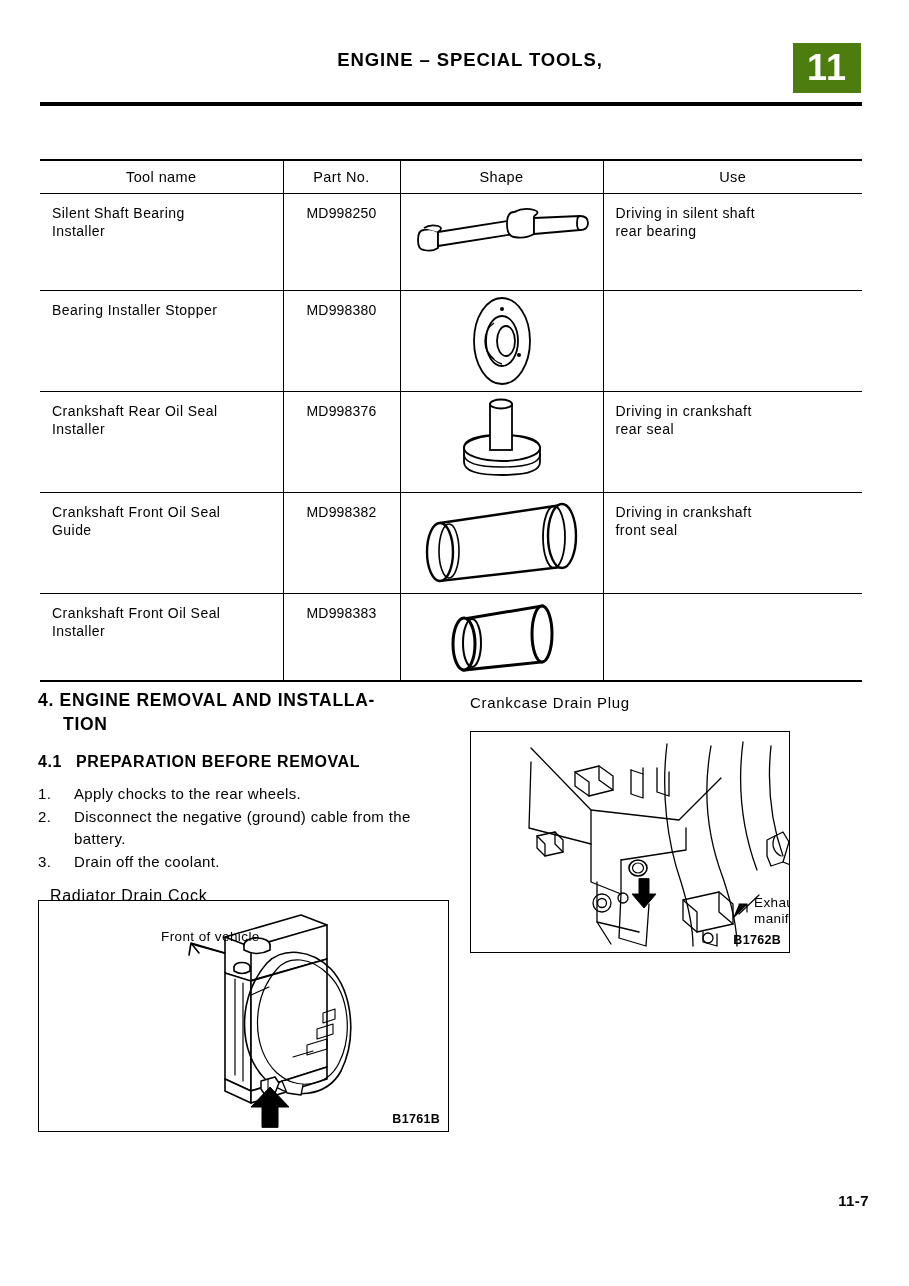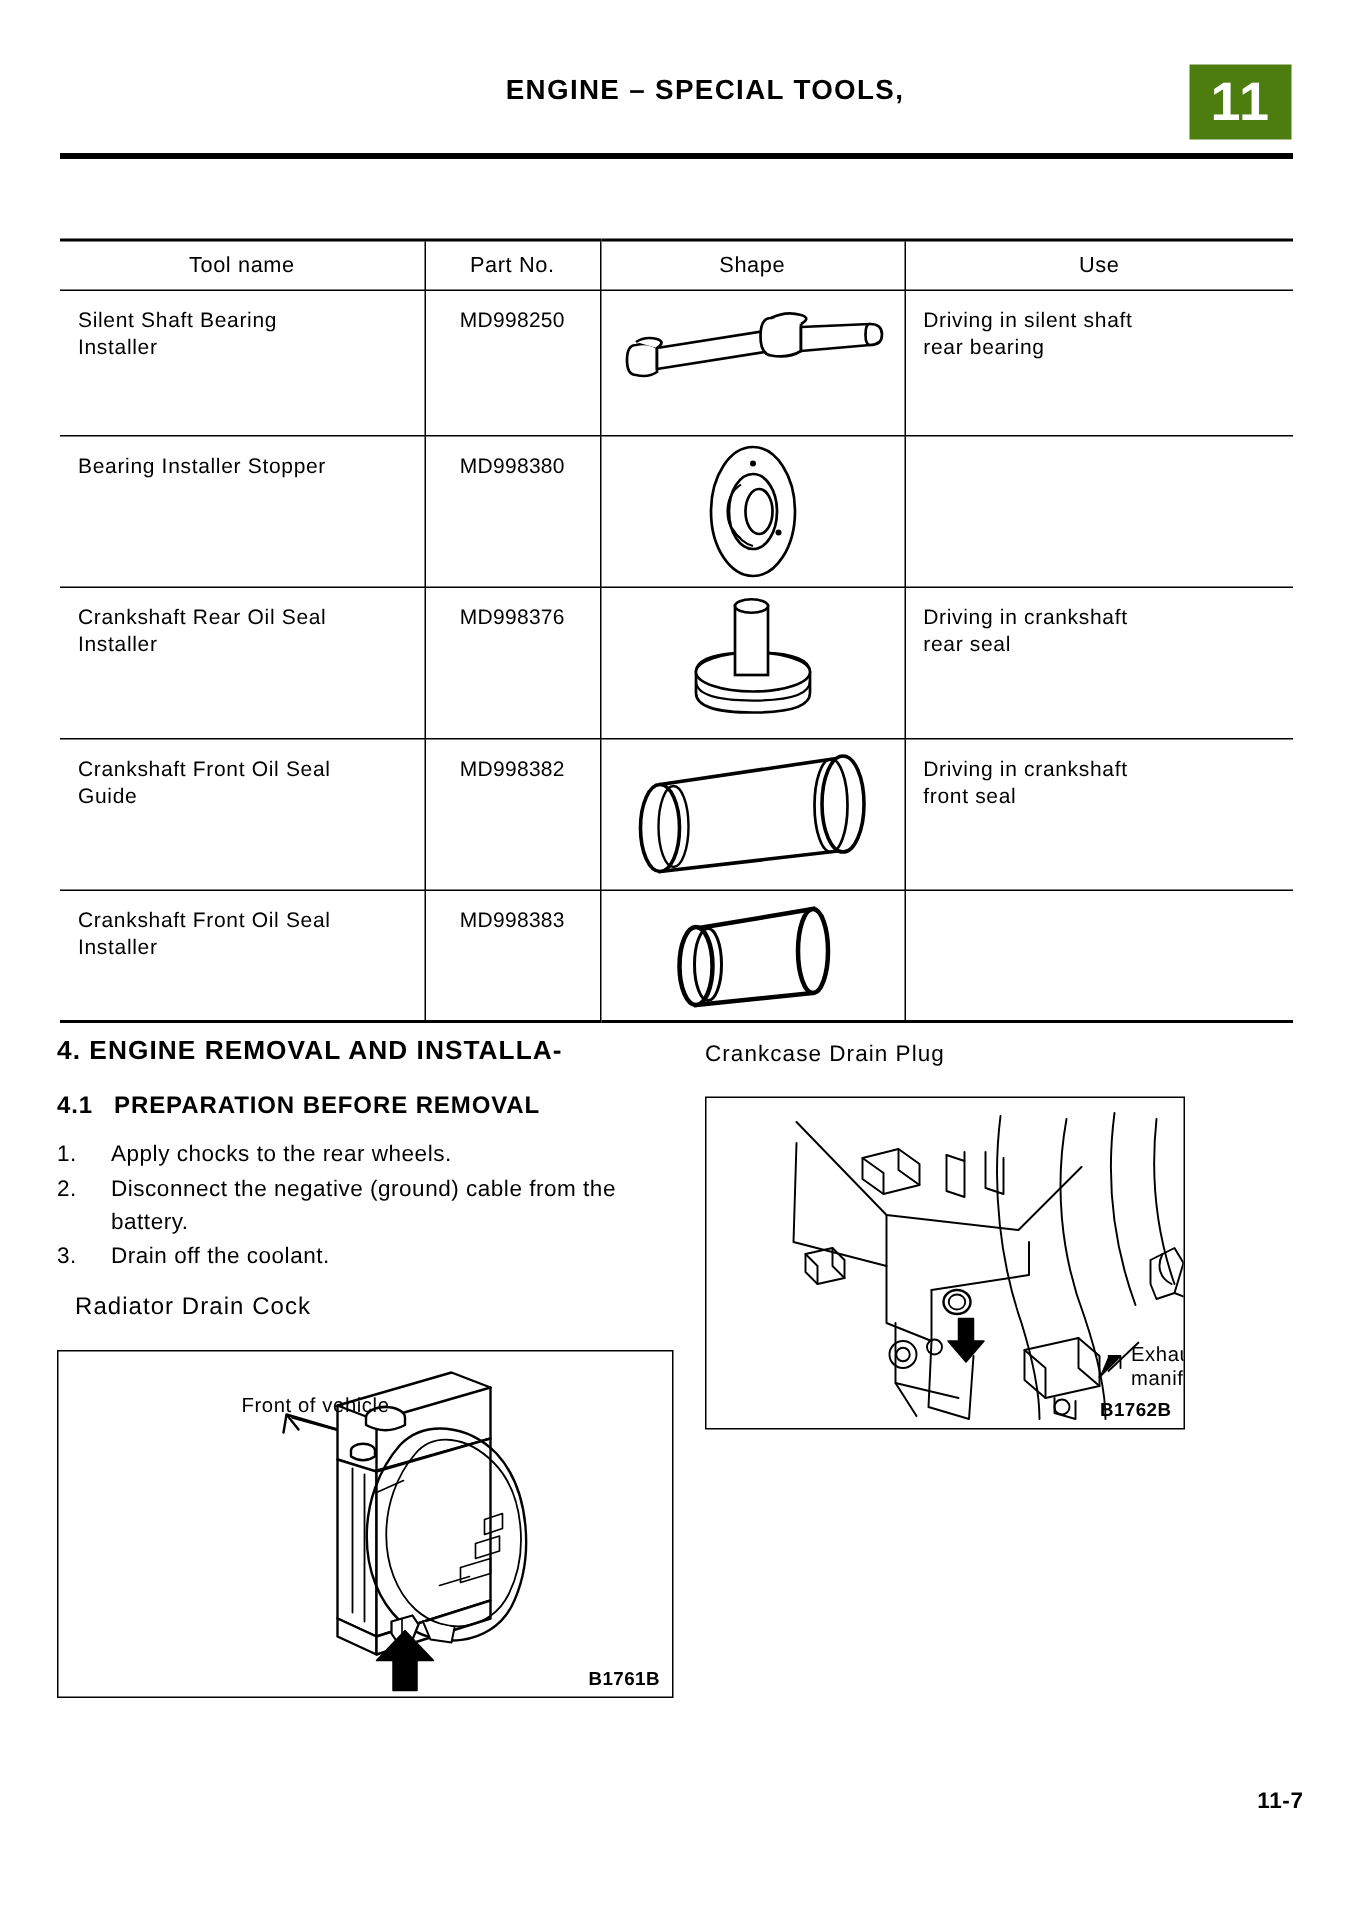--- a/index.html
+++ b/index.html
@@ -381,20 +381,21 @@
         <div class="cell-text"></div>
       </td>
     </tr>
   </tbody>
 </table>
 
 <div id="section-left">
   <div class="h-main">
     <span>4.</span>
     <span>ENGINE  REMOVAL  AND  INSTALLA-</span>
+    <span class="cont">TION</span>
   </div>
 
   <div class="h-sub">
     <span class="num">4.1</span><span>PREPARATION  BEFORE  REMOVAL</span>
   </div>
 
   <ol class="steps">
     <li>
       <span class="mk">1.</span>
       <span>Apply  chocks  to  the  rear  wheels.</span>

